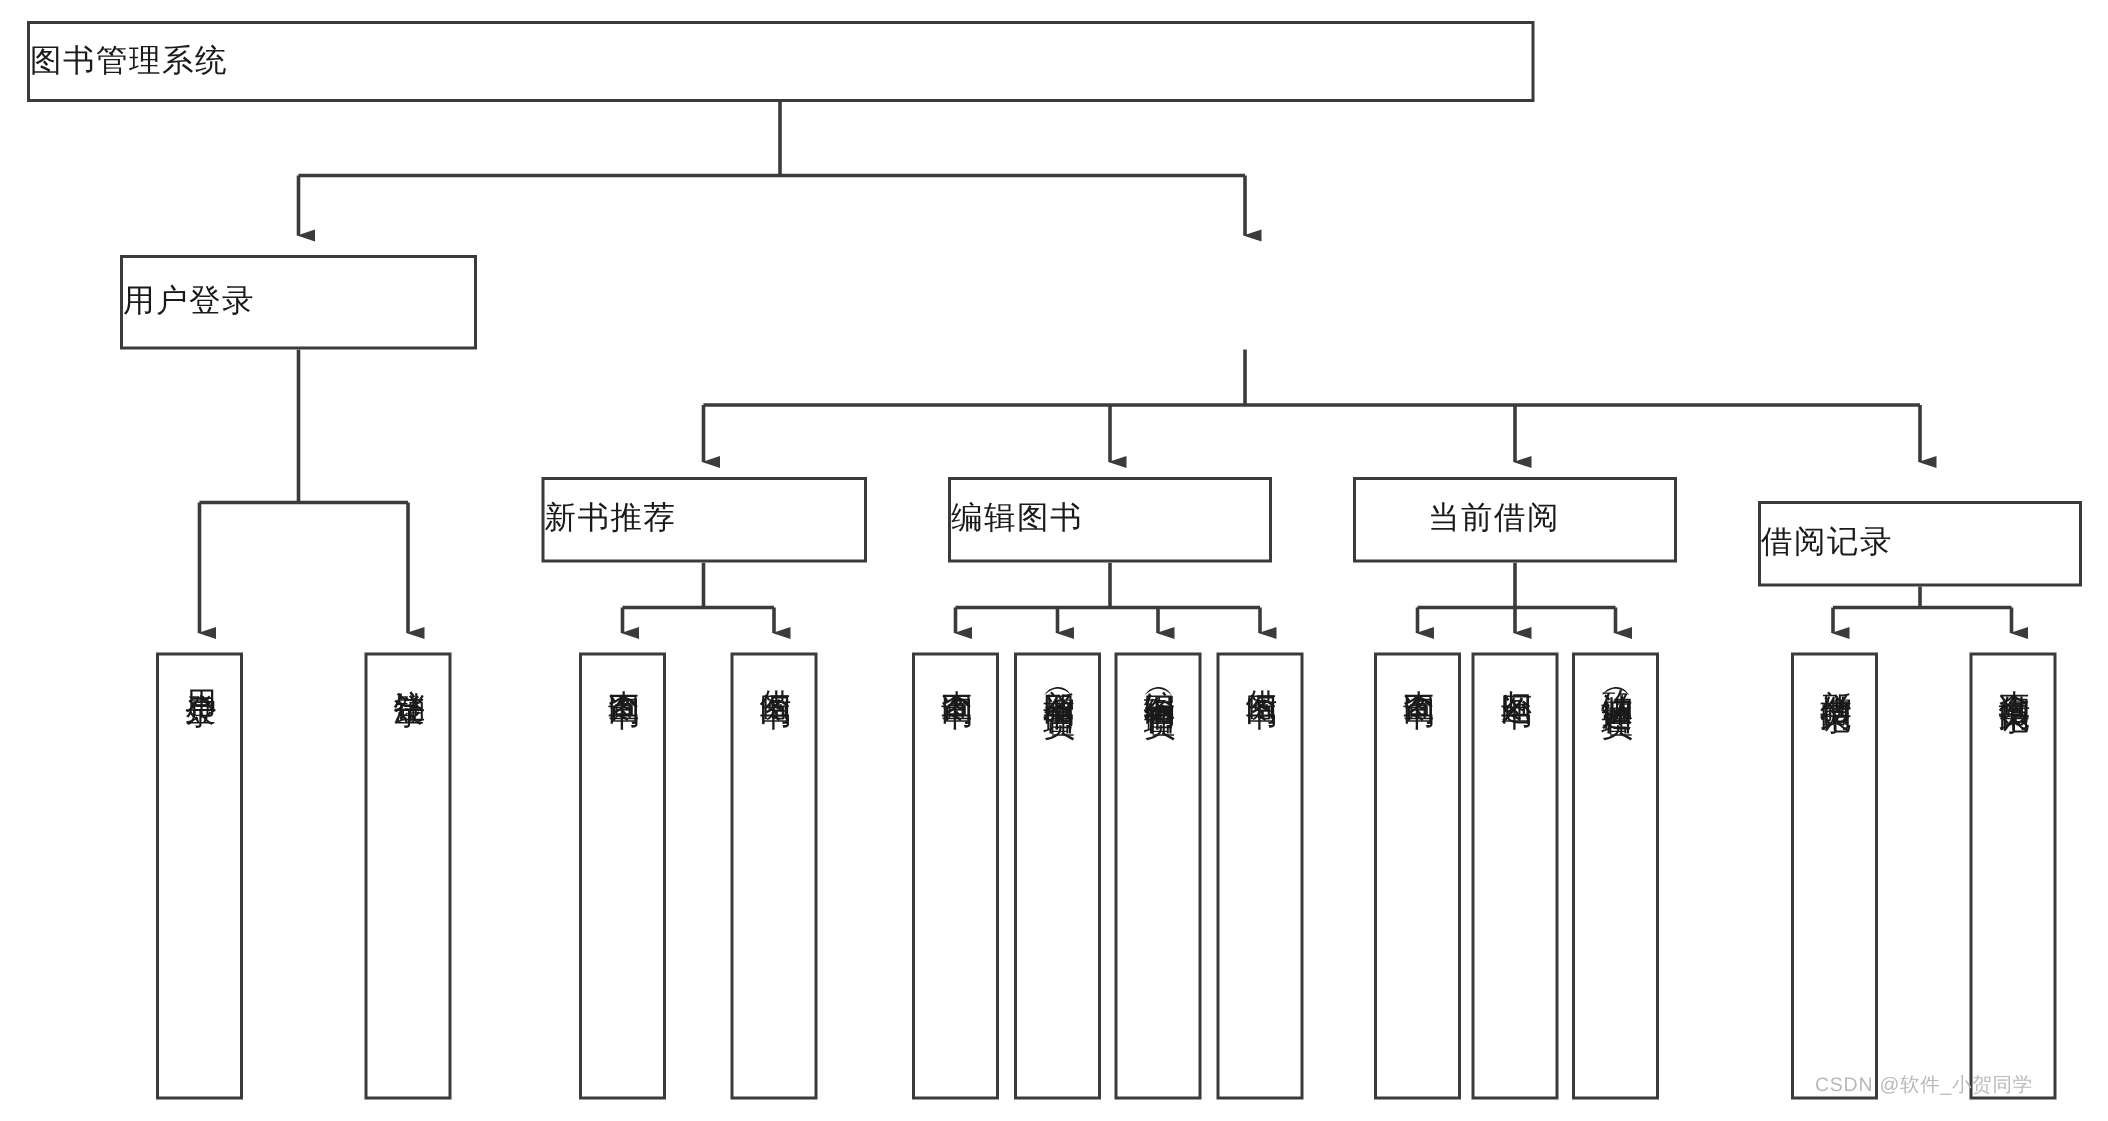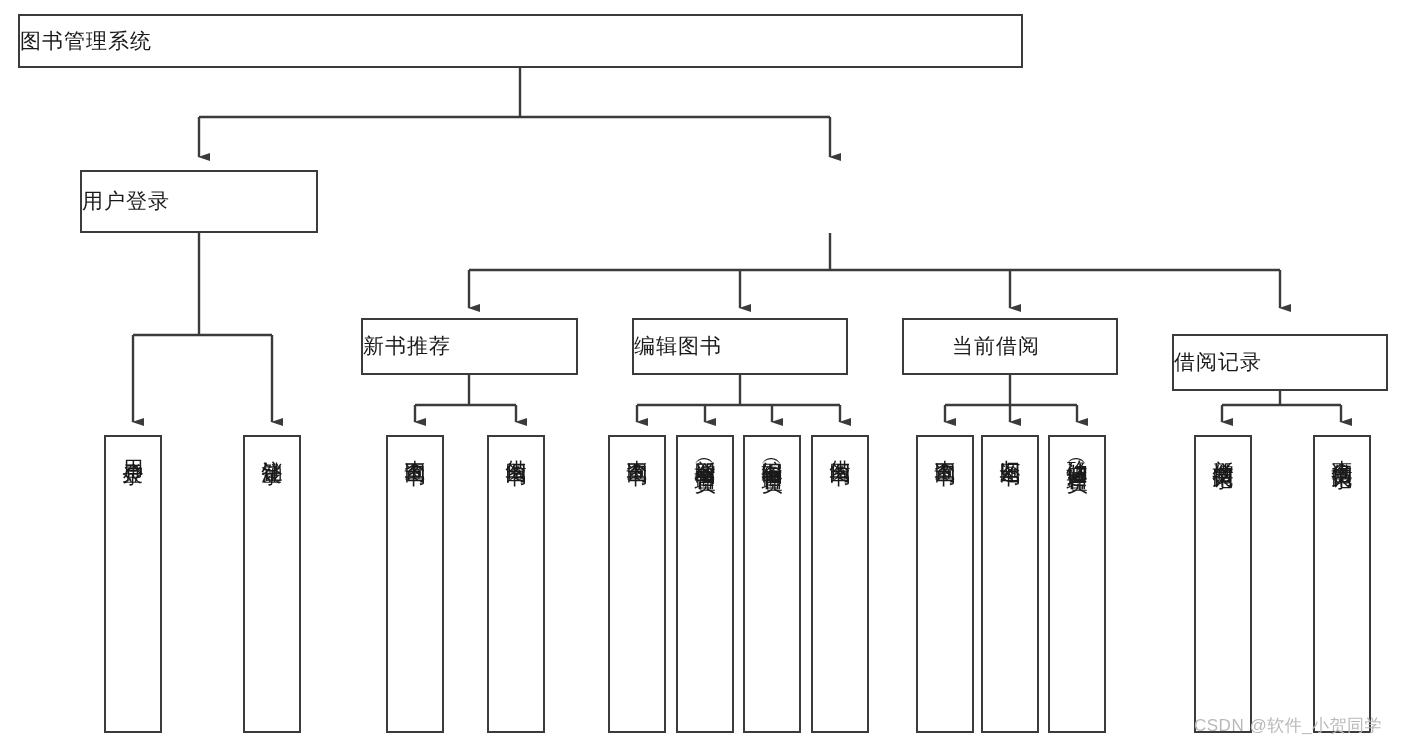--- a/index.html
+++ b/index.html
@@ -51,24 +51,25 @@
     writing-mode: vertical-rl;
     text-orientation: upright;
     font-size: 21px;
     line-height: 1.05;
     letter-spacing: 2px;
     white-space: nowrap;
     text-align: left;
   }
   .watermark {
     position: absolute;
-    font-size: 17px;
+    font-size: 13px;
     color: #b9b9b9;
     white-space: nowrap;
     letter-spacing: 0.5px;
+    padding-left: 16px;
   }
 </style>
 </head>
 <body>
 
 <div id="canvas">
 
   <svg class="connectors" viewBox="0 0 1405 747">
     <defs>
       <marker id="arrowhead" markerWidth="10" markerHeight="12" refX="4.5" refY="11" orient="auto" markerUnits="userSpaceOnUse">

